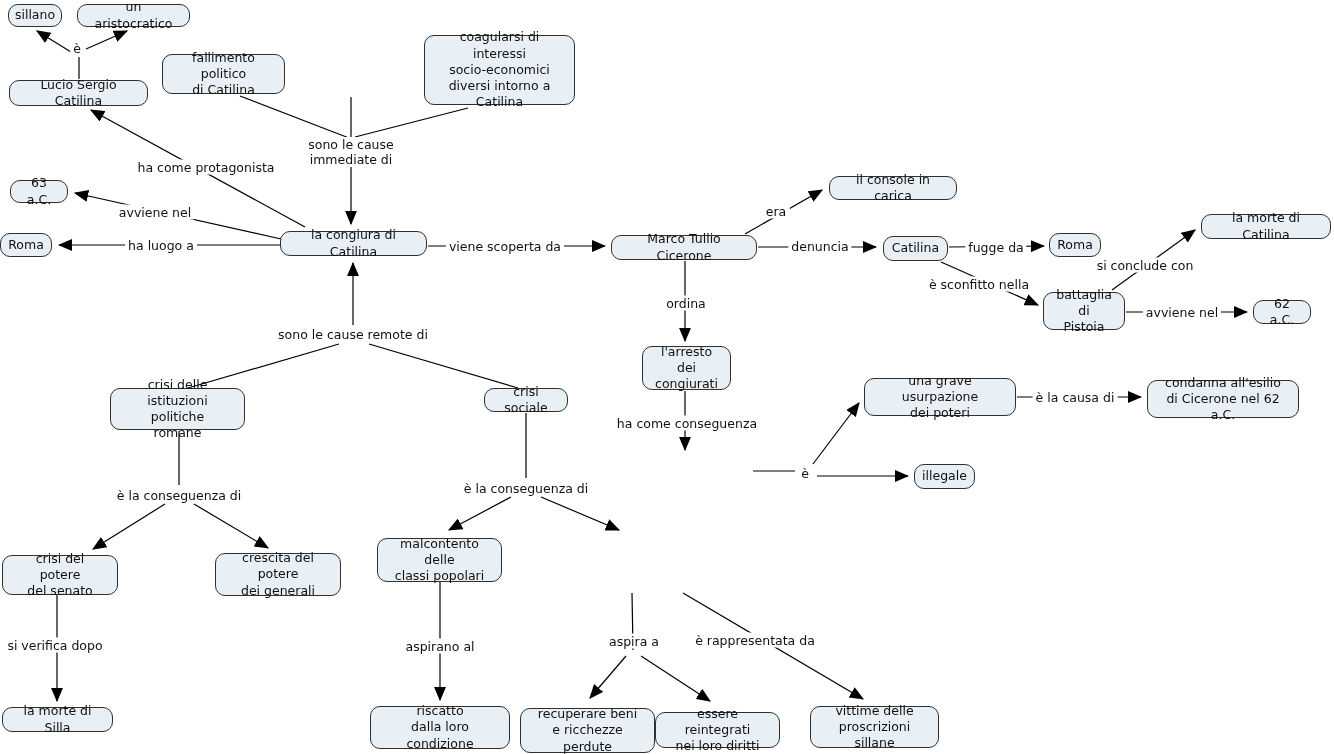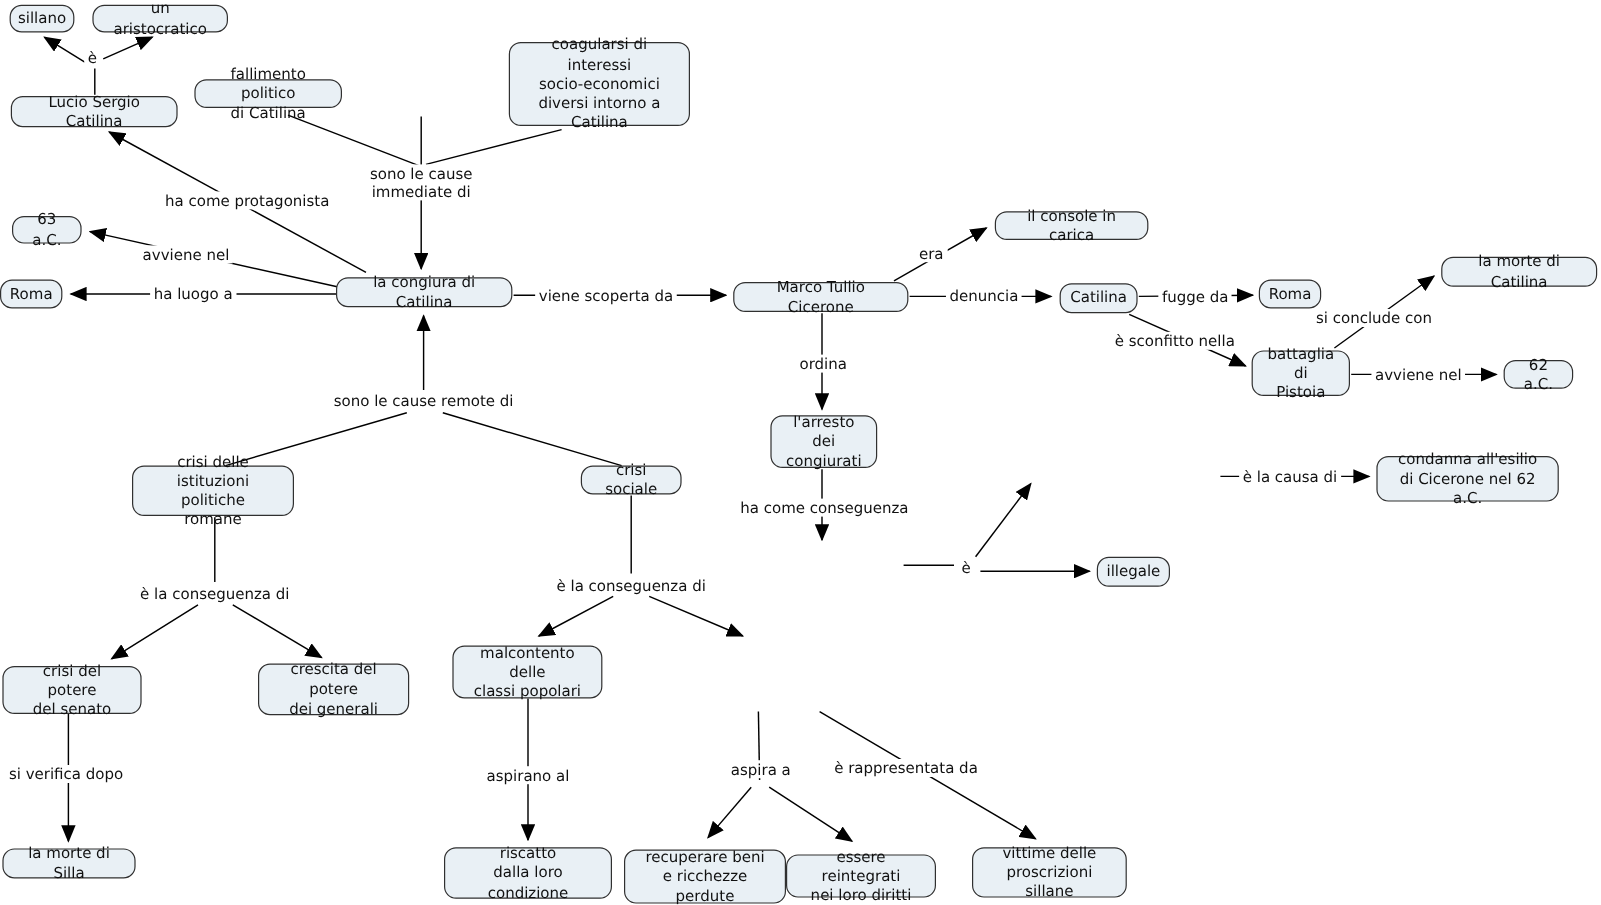--- a/index.html
+++ b/index.html
@@ -94,39 +94,41 @@
   <div class="edge-label" style="left:179px;top:495px">è la conseguenza di</div>
   <div class="edge-label" style="left:526px;top:488px">è la conseguenza di</div>
   <div class="edge-label" style="left:55px;top:645px">si verifica dopo</div>
   <div class="edge-label" style="left:440px;top:646px">aspirano al</div>
   <div class="edge-label" style="left:634px;top:641px">aspira a</div>
   <div class="edge-label" style="left:755px;top:640px">è rappresentata da</div>
 
   <div class="node" style="left:8px;top:4px;width:54px;height:23px">sillano</div>
   <div class="node" style="left:77px;top:4px;width:113px;height:23px">un aristocratico</div>
   <div class="node" style="left:9px;top:80px;width:139px;height:26px">Lucio Sergio Catilina</div>
-  <div class="node" style="left:162px;top:66px;width:123px;height:24px">fallimento politico
+  <div class="node" style="left:162px;top:54px;width:123px;height:40px">fallimento politico
 di Catilina</div>
   <div class="node" style="left:424px;top:35px;width:151px;height:70px">coagularsi di interessi
 socio-economici
 diversi intorno a
 Catilina</div>
   <div class="node" style="left:10px;top:180px;width:58px;height:23px">63 a.C.</div>
   <div class="node" style="left:0px;top:233px;width:52px;height:24px">Roma</div>
   <div class="node" style="left:280px;top:231px;width:147px;height:25px">la congiura di Catilina</div>
   <div class="node" style="left:611px;top:235px;width:146px;height:25px">Marco Tullio Cicerone</div>
   <div class="node" style="left:829px;top:176px;width:128px;height:24px">il console in carica</div>
   <div class="node" style="left:883px;top:236px;width:65px;height:25px">Catilina</div>
   <div class="node" style="left:1049px;top:233px;width:52px;height:24px">Roma</div>
   <div class="node" style="left:1201px;top:214px;width:130px;height:25px">la morte di Catilina</div>
   <div class="node" style="left:1043px;top:292px;width:82px;height:38px">battaglia di
 Pistoia</div>
   <div class="node" style="left:1253px;top:300px;width:58px;height:24px">62 a.C.</div>
   <div class="node" style="left:642px;top:346px;width:89px;height:44px">l'arresto dei
 congiurati</div>
+  <div class="node" style="left:864px;top:378px;width:152px;height:38px">una grave usurpazione
+dei poteri</div>
   <div class="node" style="left:914px;top:464px;width:61px;height:25px">illegale</div>
   <div class="node" style="left:1147px;top:380px;width:152px;height:38px">condanna all'esilio
 di Cicerone nel 62 a.C.</div>
   <div class="node" style="left:110px;top:388px;width:135px;height:42px">crisi delle istituzioni
 politiche romane</div>
   <div class="node" style="left:484px;top:388px;width:84px;height:24px">crisi sociale</div>
   <div class="node" style="left:2px;top:555px;width:116px;height:40px">crisi del potere
 del senato</div>
   <div class="node" style="left:215px;top:553px;width:126px;height:43px">crescita del potere
 dei generali</div>

